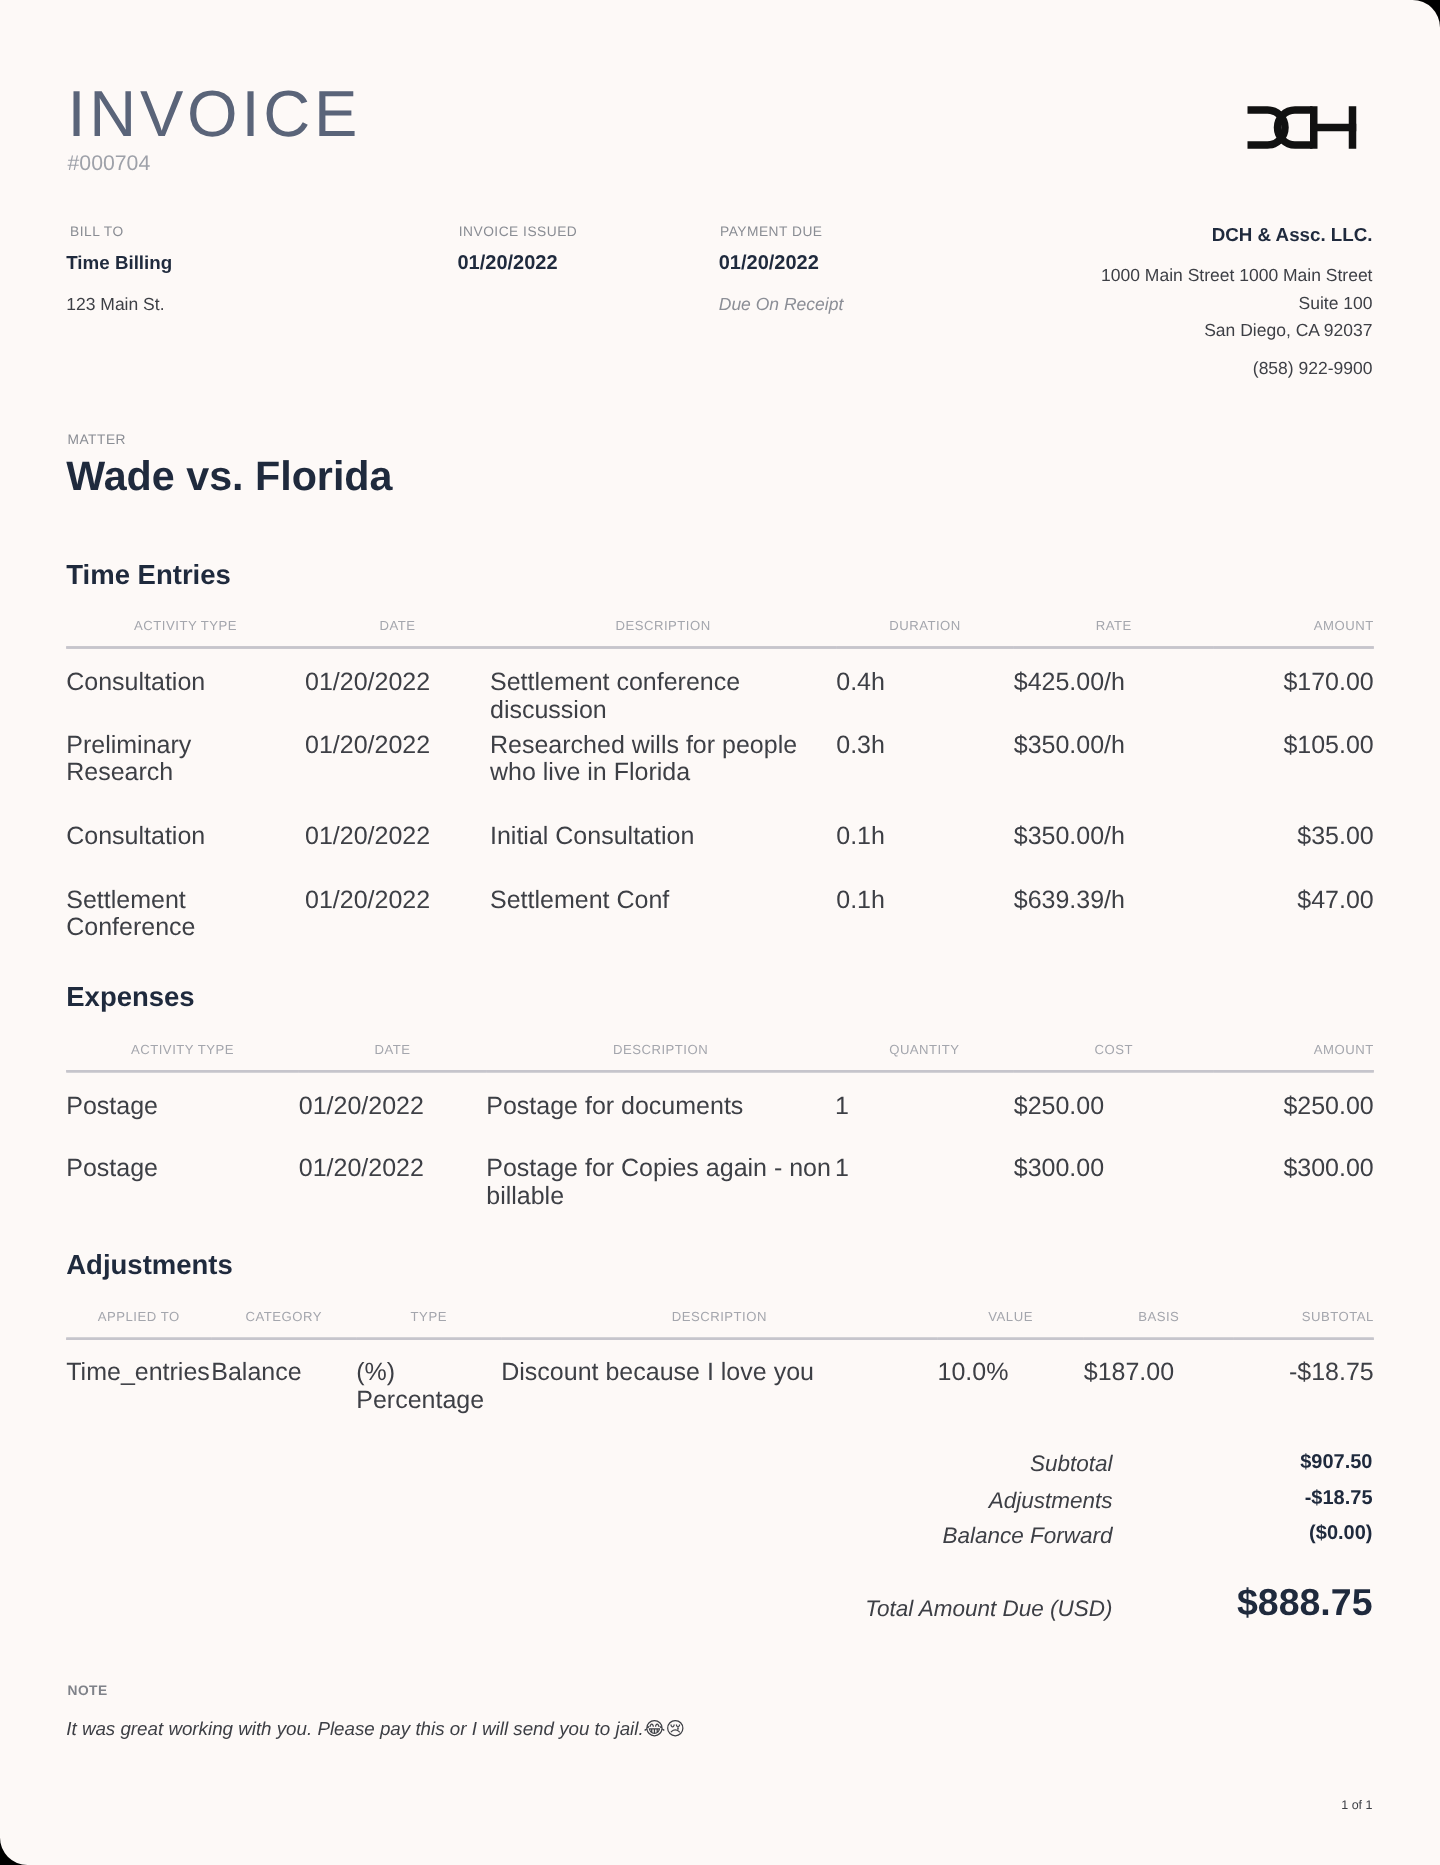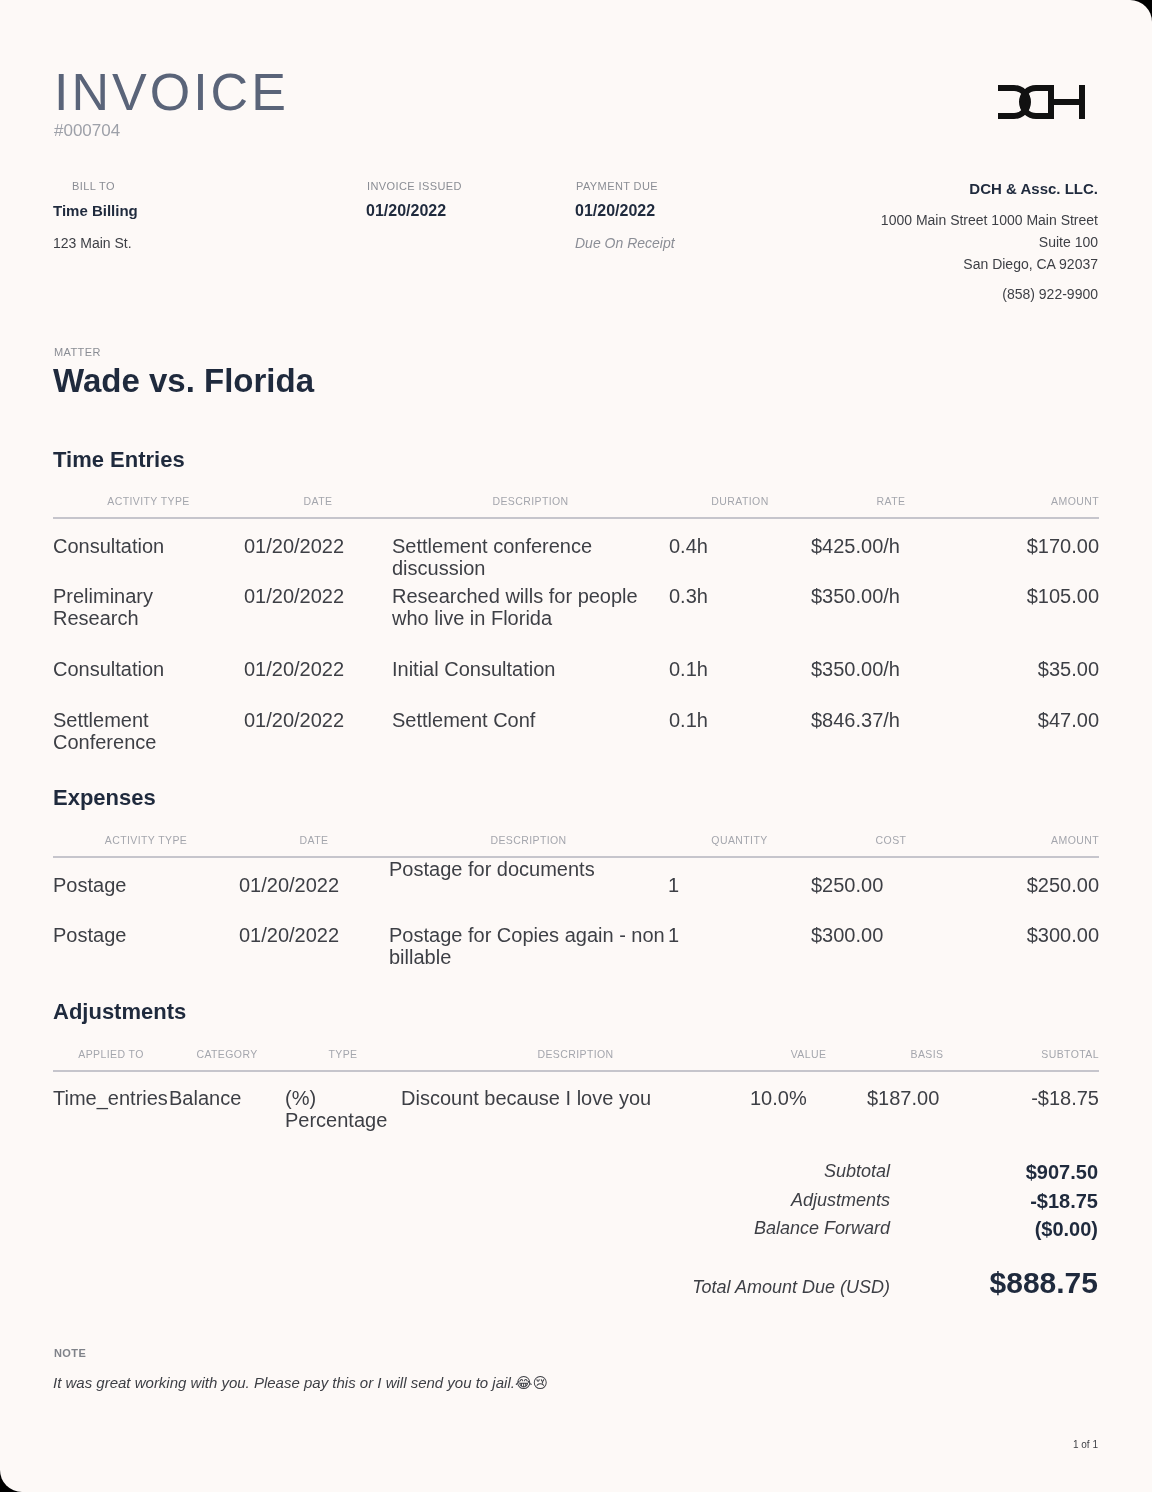--- a/index.html
+++ b/index.html
@@ -22,42 +22,42 @@
     .addr { right: 54px; top: 209px; font-size: 14px; line-height: 22px; color: #3d3f45; text-align: right; }
     .phone { right: 54px; top: 286px; font-size: 14px; color: #3d3f45; }
     .matter-lbl { left: 54px; top: 346px; }
     .matter { left: 53px; top: 362px; font-size: 33px; font-weight: 700; color: #1f2a3d; }
     .sec-title { font-size: 22px; font-weight: 700; color: #1f2a3d; left: 53px; }
     table { position: absolute; left: 53px; width: 1046px; border-collapse: collapse; }
     th { font-size: 10.5px; font-weight: 400; color: #a4a6ad; text-align: center; letter-spacing: 0.4px; padding: 0 0 10px 0; border-bottom: 2px solid #c6c5cc; text-transform: uppercase; }
     td { font-size: 20px; color: #3d3f45; vertical-align: top; line-height: 22px; }
     th.r, td.r { text-align: right; }
     .totals-lbl { font-style: italic; font-size: 18px; color: #3d3f45; text-align: right; right: 262px; width: 300px; }
-    .totals-val { font-size: 20px; font-weight: 700; color: #1f2a3d; text-align: right; right: 54px; width: 200px; }
+    .totals-val { font-size: 16px; font-weight: 700; color: #1f2a3d; text-align: right; right: 54px; width: 200px; }
     .note-lbl { left: 54px; top: 1347px; }
     .note { left: 53px; top: 1374px; font-size: 15px; font-style: italic; color: #3d3f45; }
     .pager { right: 54px; top: 1439px; font-size: 10px; color: #3d3f45; }
   </style>
 </head>
 <body>
 
 <div class="page">
 
   <div class="abs inv-title">INVOICE</div>
   <div class="abs inv-num">#000704</div>
 
   <svg class="abs logo" viewBox="0 0 94 40">
     <path d="M2 3 H18 A17 17 0 0 1 18 37 H2 V31 H18 A11 11 0 0 0 18 9 H2 Z" fill="#111"></path>
     <path d="M54 9 H40 A11 11 0 0 0 40 31 H54 V37 H40 A17 17 0 0 1 40 3 H54 Z" fill="#111"></path>
     <rect x="52" y="3" width="6" height="34" fill="#111"></rect>
     <rect x="83" y="3" width="6" height="34" fill="#111"></rect>
     <rect x="52" y="17" width="37" height="6" fill="#111"></rect>
   </svg>
 
-  <div class="abs lbl" style="left:72px; top:180px;text-align:right;">BILL TO</div>
+  <div class="abs lbl" style="left:56px; top:180px;text-align:right;">BILL TO</div>
   <div class="abs bold-dark" style="left:53px; top:202px; font-size:15px;">Time Billing</div>
   <div class="abs txt" style="left:53px; top:235px;">123 Main St.</div>
 
   <div class="abs lbl" style="left:367px; top:180px;">INVOICE ISSUED</div>
   <div class="abs bold-dark" style="left:366px; top:202px;">01/20/2022</div>
 
   <div class="abs lbl" style="left:576px; top:180px;">PAYMENT DUE</div>
   <div class="abs bold-dark" style="left:575px; top:202px;">01/20/2022</div>
   <div class="abs ital" style="left:575px; top:235px;">Due On Receipt</div>
 
@@ -115,21 +115,21 @@
         <td>Initial Consultation</td>
         <td>0.1h</td>
         <td>$350.00/h</td>
         <td class="r">$35.00</td>
       </tr>
       <tr>
         <td>Settlement Conference</td>
         <td>01/20/2022</td>
         <td>Settlement Conf</td>
         <td>0.1h</td>
-        <td>$846.37/h</td>
+        <td>$639.39/h</td>
         <td class="r">$47.00</td>
       </tr>
     </tbody>
   </table>
 
   <div class="abs sec-title" style="top:785px;">Expenses</div>
   <table style="top:834px;">
     <colgroup>
         <col style="width:186px">
         <col style="width:150px">
@@ -145,21 +145,21 @@
       <th>DESCRIPTION</th>
       <th>QUANTITY</th>
       <th>COST</th>
       <th class="r">AMOUNT</th>
     </tr>
       </thead>
     <tbody>
       <tr>
         <td style="padding-top:16px; height:67px;">Postage</td>
         <td style="padding-top:16px;">01/20/2022</td>
-        <td style="">Postage for documents</td>
+        <td style="padding-top:16px;">Postage for documents</td>
         <td style="padding-top:16px;">1</td>
         <td style="padding-top:16px;">$250.00</td>
         <td class="r" style="padding-top:16px;">$250.00</td>
       </tr>
       <tr>
         <td>Postage</td>
         <td>01/20/2022</td>
         <td>Postage for Copies again - non billable</td>
         <td>1</td>
         <td>$300.00</td>

